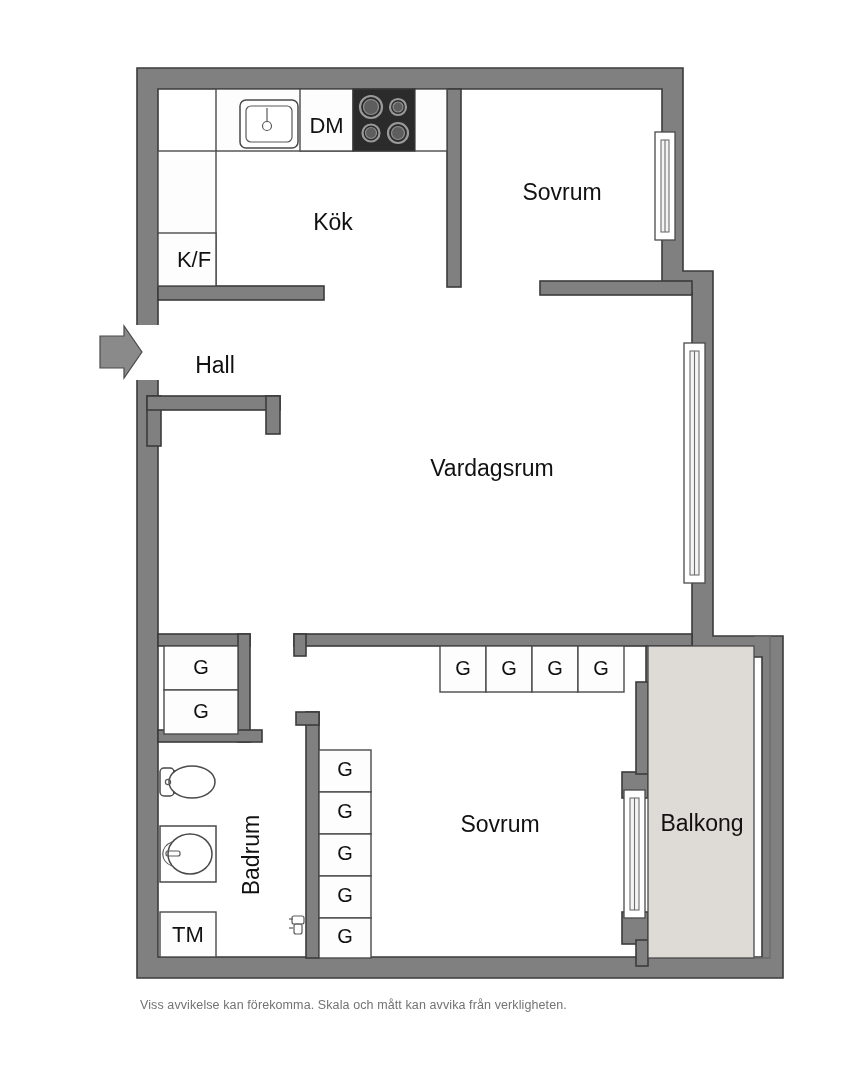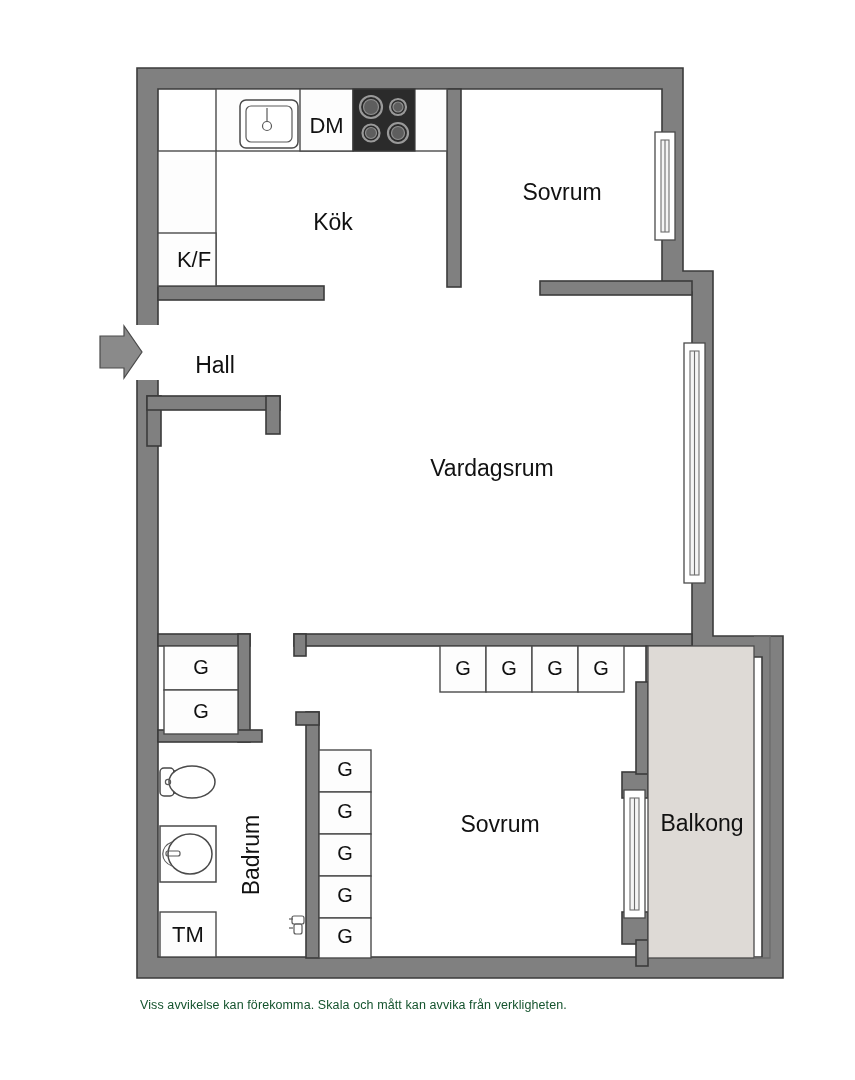--- a/index.html
+++ b/index.html
@@ -67,21 +67,21 @@
     font-size: 23px;
     text-anchor: middle;
     dominant-baseline: middle;
   }
   #disclaimer {
     position: absolute;
     left: 140px;
     top: 998px;
     font-family: "Liberation Sans", sans-serif;
     font-size: 12.5px;
-    color: #14532d;
+    color: #737373;
     letter-spacing: 0.1px;
     white-space: nowrap;
   }
 </style>
 </head>
 <body>
 
 <div id="plan-root">
   <svg id="floorplan" viewBox="0 0 855 1080">
 

